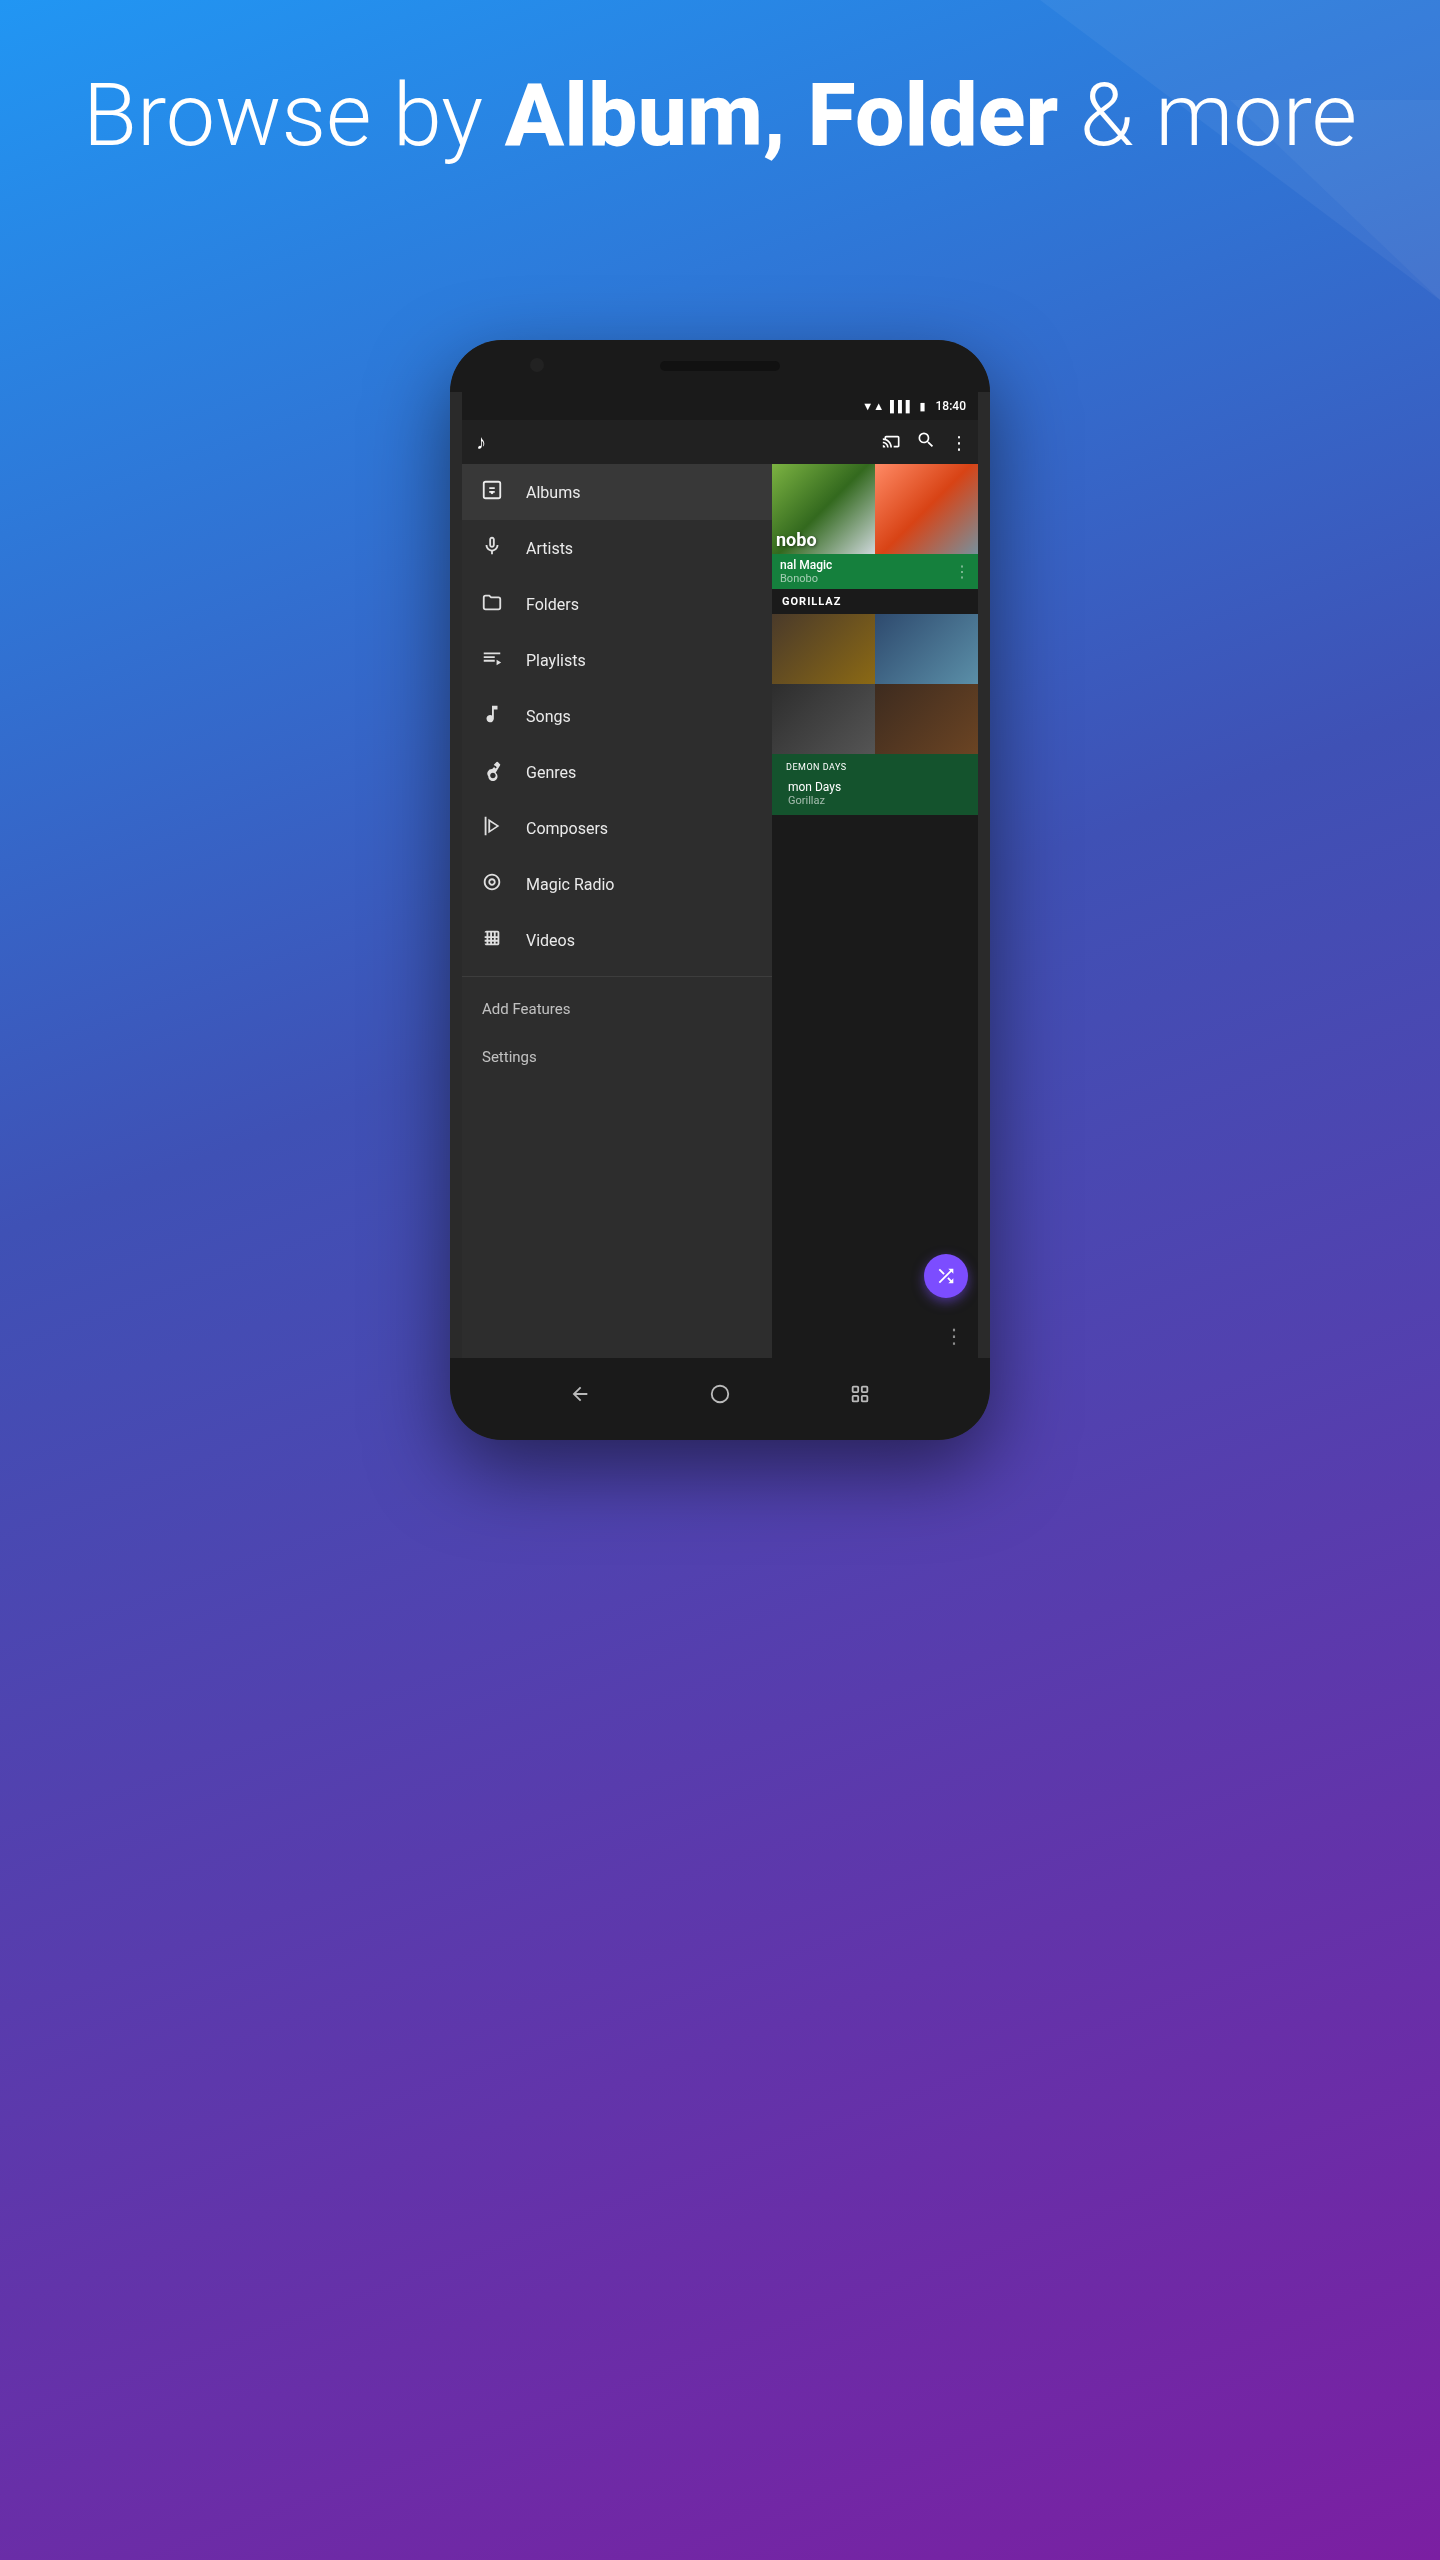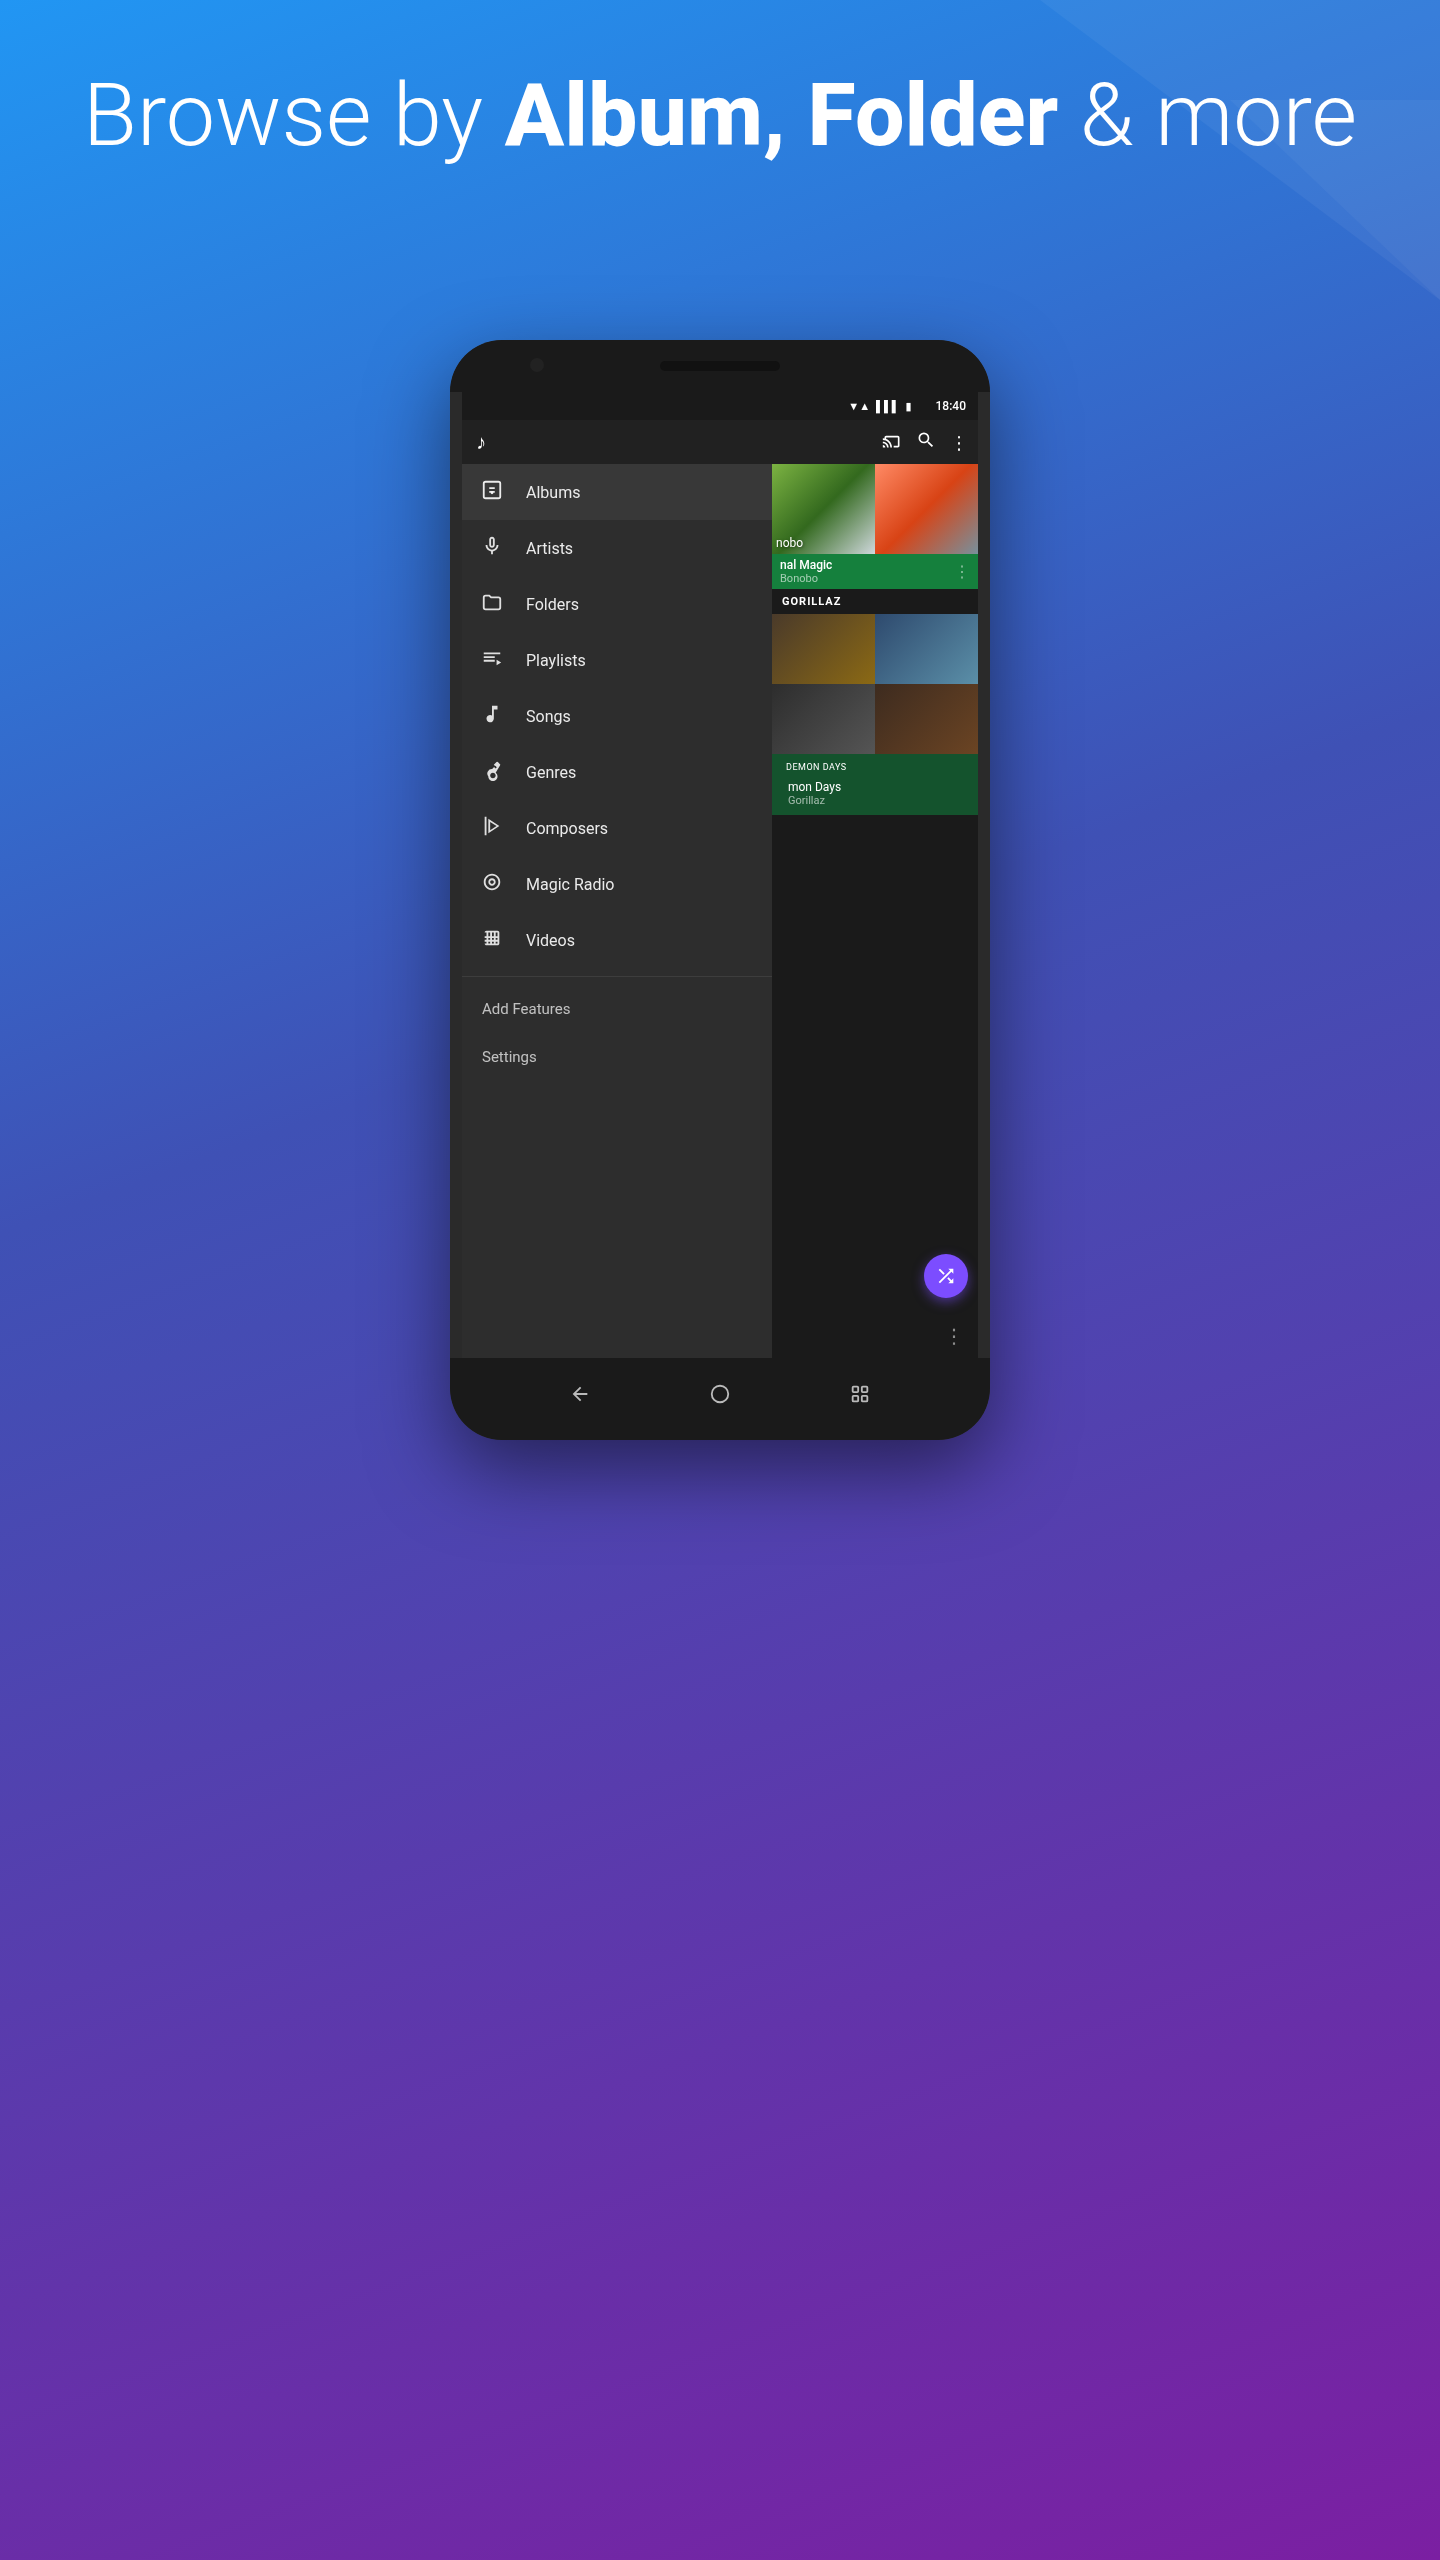--- a/index.html
+++ b/index.html
@@ -368,21 +368,21 @@
     <div class="phone-camera"></div>
     <div class="phone-speaker"></div>
   </div>
 
   <div class="phone-screen">
 
     <div class="status-bar">
       <span style="font-size:11px;">▼▲</span>
       <span style="font-size:11px;">▌▌▌</span>
       <span style="font-size:11px;">▮</span>
-      <span style="font-size:12px;font-weight:500;margin-left:18px;">18:40</span>
+      <span style="font-size:12px;font-weight:500;margin-left:4px;">18:40</span>
     </div>
 
     <div class="app-bar">
       <span class="app-bar-music-icon">♪</span>
       <div class="app-bar-spacer"></div>
       <div class="app-bar-icons">
         <span class="app-bar-icon">
           <svg width="20" height="20" viewBox="0 0 24 24" fill="white">
               <path d="M1 18v3h3c0-1.66-1.34-3-3-3zm0-4v2c2.76 0 5 2.24 5 5h2c0-3.87-3.13-7-7-7zm18-7H5c-1.1 0-2 .9-2 2v3h2v-3h14v10h-5v2h5c1.1 0 2-.9 2-2V9c0-1.1-.9-2-2-2zM1 10v2c4.97 0 9 4.03 9 9h2C12 15.07 7.03 10 1 10z"></path>
             </svg>
@@ -493,21 +493,21 @@
           <span class="nav-extra-label">Settings</span>
         </div>
 
       </div>
 
       <div class="main-content">
 
         <div class="albums-grid">
           <div class="album-thumb nobo-cover" style="height:90px;background:linear-gradient(135deg, #7CB342, #33691E, #cfd8dc);position:relative;">
             <div style="position:absolute;bottom:4px;left:4px;right:4px;">
-              <div style="color:white;font-size:12px;font-weight:400;text-shadow:1px 1px 3px rgba(0,0,0,0.5);">nobo</div>
+              <div style="color:white;font-size:18px;font-weight:700;text-shadow:1px 1px 3px rgba(0,0,0,0.5);">nobo</div>
             </div>
           </div>
           <div class="album-thumb bonobo-cover" style="height:90px;background:linear-gradient(135deg, #FF8A65, #D84315, #78909C);"></div>
         </div>
 
         <div class="album-info" style="background:#15803d;padding:4px 8px;justify-content:space-between;">
           <div>
             <div class="album-name">nal Magic</div>
             <div class="album-artist">Bonobo</div>
           </div>

